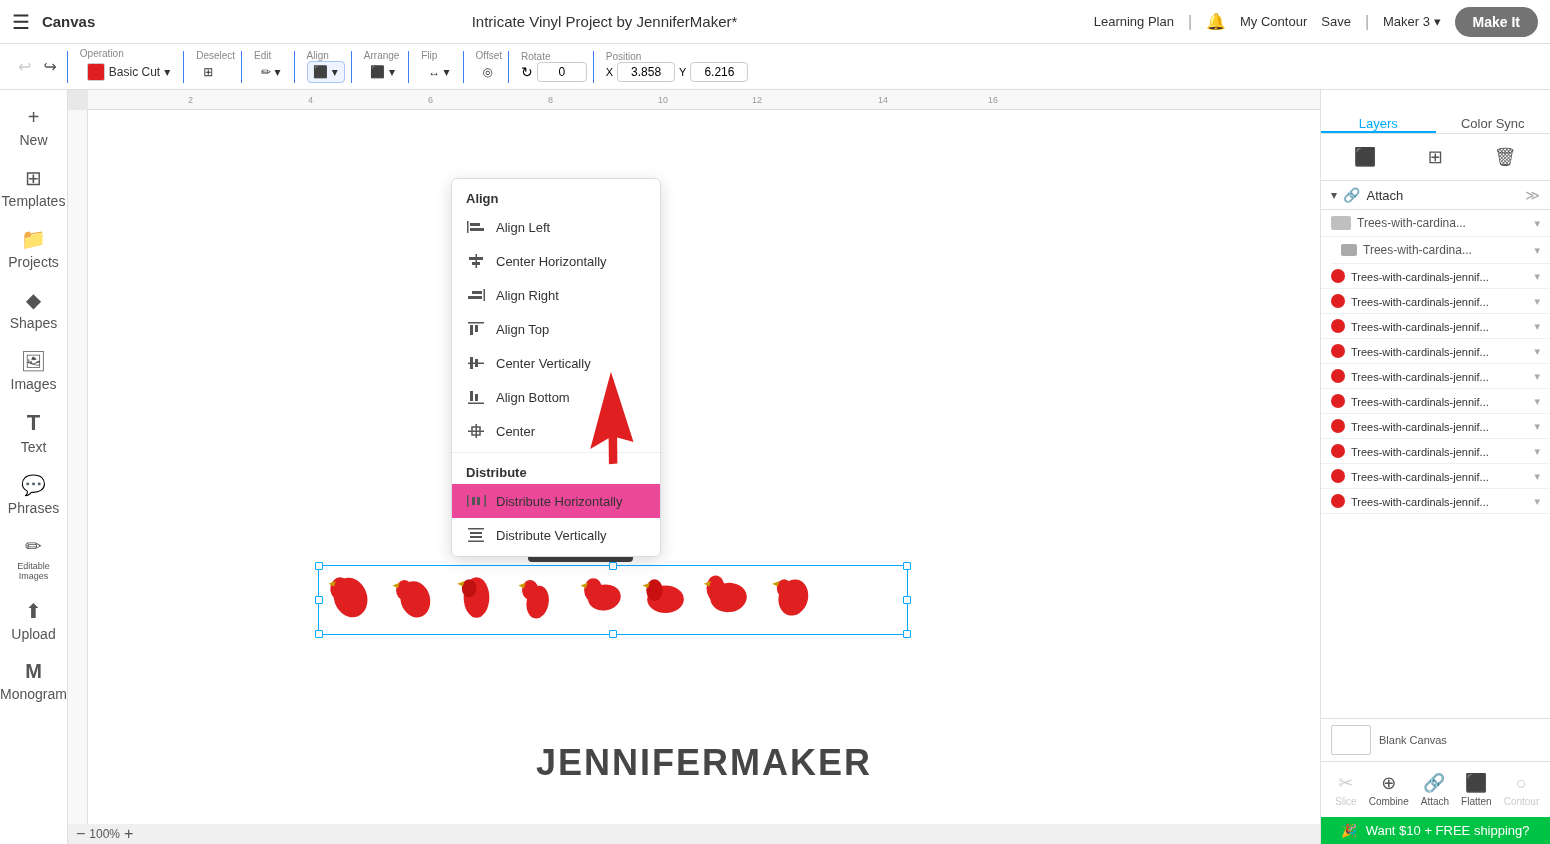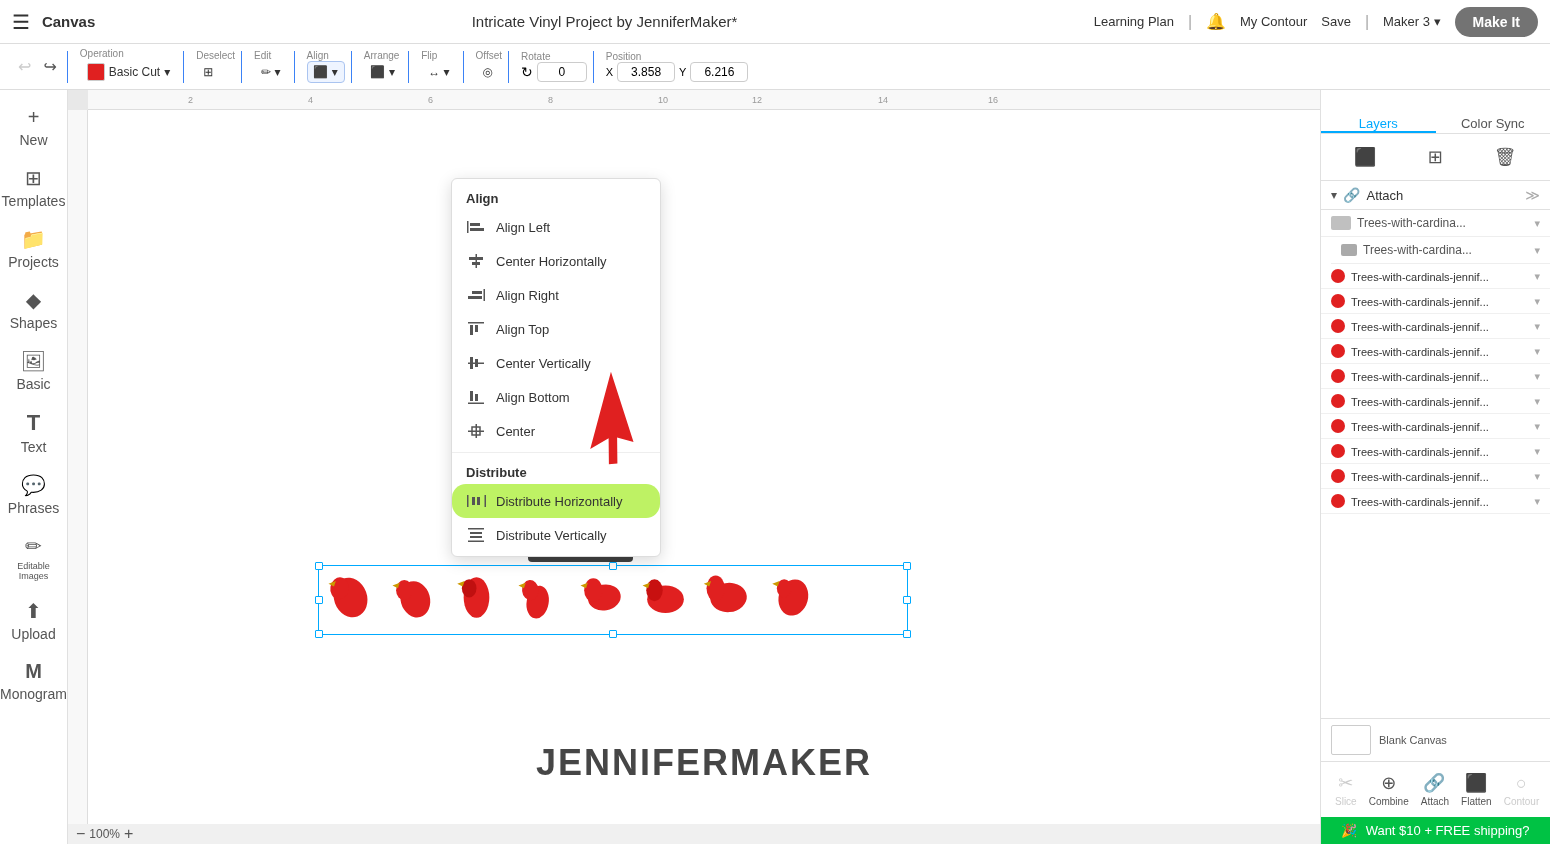--- a/index.html
+++ b/index.html
@@ -220,21 +220,21 @@
     .action-btn .ab-icon { font-size: 18px; }
 
     
     #promo-bar {
       background: #00c244; color: #fff; font-size: 13px; font-weight: 500;
       display: flex; align-items: center; justify-content: center; gap: 8px;
       padding: 6px; cursor: pointer;
     }
 
     
-    .dropdown-item.hovered { background: #bef264; border-radius: 14px; }
+    .dropdown-item.hovered { background: #ec4899; }
   </style>
 </head>
 <body>
 
 <div id="topbar">
   <span class="hamburger">☰</span>
   <span class="canvas-label">Canvas</span>
   <span class="project-title">Intricate Vinyl Project by JenniferMaker*</span>
   <div class="right-section">
     <span class="learning-plan">Learning Plan</span>
@@ -338,21 +338,21 @@
     <div class="sidebar-item">
       <span class="si-icon">📁</span>
       <span class="si-label">Projects</span>
     </div>
     <div class="sidebar-item">
       <span class="si-icon">◆</span>
       <span class="si-label">Shapes</span>
     </div>
     <div class="sidebar-item">
       <span class="si-icon">🖼</span>
-      <span class="si-label">Basic</span>
+      <span class="si-label">Images</span>
     </div>
     <div class="sidebar-item">
       <span class="si-icon" style="font-size:22px;font-weight:700;">T</span>
       <span class="si-label">Text</span>
     </div>
     <div class="sidebar-item">
       <span class="si-icon">💬</span>
       <span class="si-label">Phrases</span>
     </div>
     <div class="sidebar-item">

